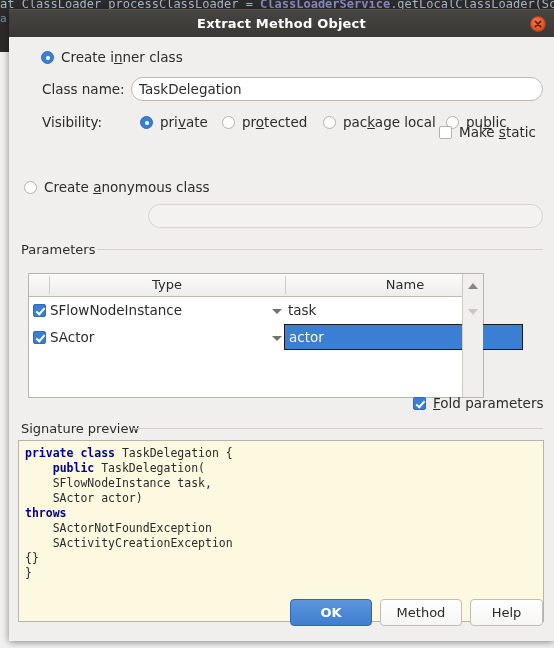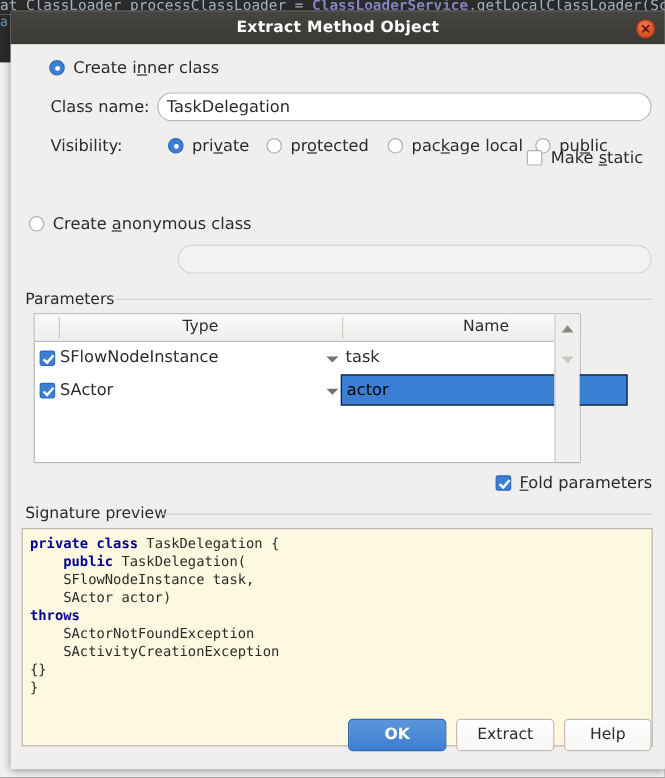--- a/index.html
+++ b/index.html
@@ -220,21 +220,21 @@
     width: 0; height: 0;
     border-left: 5px solid transparent;
     border-right: 5px solid transparent;
     border-top: 5px solid #76736f;
   }
   .sel-cell {
     position: absolute;
     background: #3b7fd4;
     border: 1px solid #1c1c1c;
     box-sizing: border-box;
-    color: #000000;
+    color: #fef9c3;
   }
 
   
   #tscroll {
     position: absolute;
     top: 0; right: 0;
     width: 20px;
     bottom: 0;
     background: #f0efee;
     border-left: 1px solid #cfccc8;
@@ -340,21 +340,21 @@
 
     <div class="row" style="left:15px; top:142px;">
       <span class="radio"></span><span class="lbl"><span>Create </span><span class="mn">a</span><span>nonymous class</span></span>
     </div>
 
     <input class="tf" disabled="" style="position: absolute; left: 139px; top: 167px; width: 395px; height: 24px;" value="">
 
     <div class="grp-title" style="left:12px; top:205px;">Parameters</div>
     <div class="grp-line" style="left:88px; top:212px; width:446px;"></div>
 
-    <div id="ptable" style="left:19px; top:224px; width:456px; height:125px;padding-left:8px;">
+    <div id="ptable" style="left:19px; top:236px; width:456px; height:125px;padding-left:8px;">
 
       <div id="thead">
         <div class="vdiv" style="left:20px;"></div>
         <div class="th" style="left:21px; width:234px;">Type</div>
         <div class="vdiv" style="left:256px;"></div>
         <div class="th" style="left:257px; width:238px;">Name</div>
       </div>
 
       <div class="trow" style="top:23px;">
         <span class="check on" style="position:absolute; left:4px; top:7px;"></span>
@@ -389,17 +389,17 @@
 <span>    SFlowNodeInstance task,</span>
 <span>    SActor actor)</span>
 <span class="k">throws</span>
 <span>    SActorNotFoundException</span>
 <span>    SActivityCreationException</span>
 <span>{}</span>
 <span>}</span></pre>
     </div>
 
     <button class="btn primary" style="left:281px; top:562px; width:82px;">OK</button>
-    <button class="btn" style="left:371px; top:562px; width:82px;">Extract</button>
+    <button class="btn" style="left:371px; top:562px; width:82px;">Method</button>
     <button class="btn" style="left:461px; top:562px; width:73px;">Help</button>
 
   </div>
 </div>
 
 </body></html>

